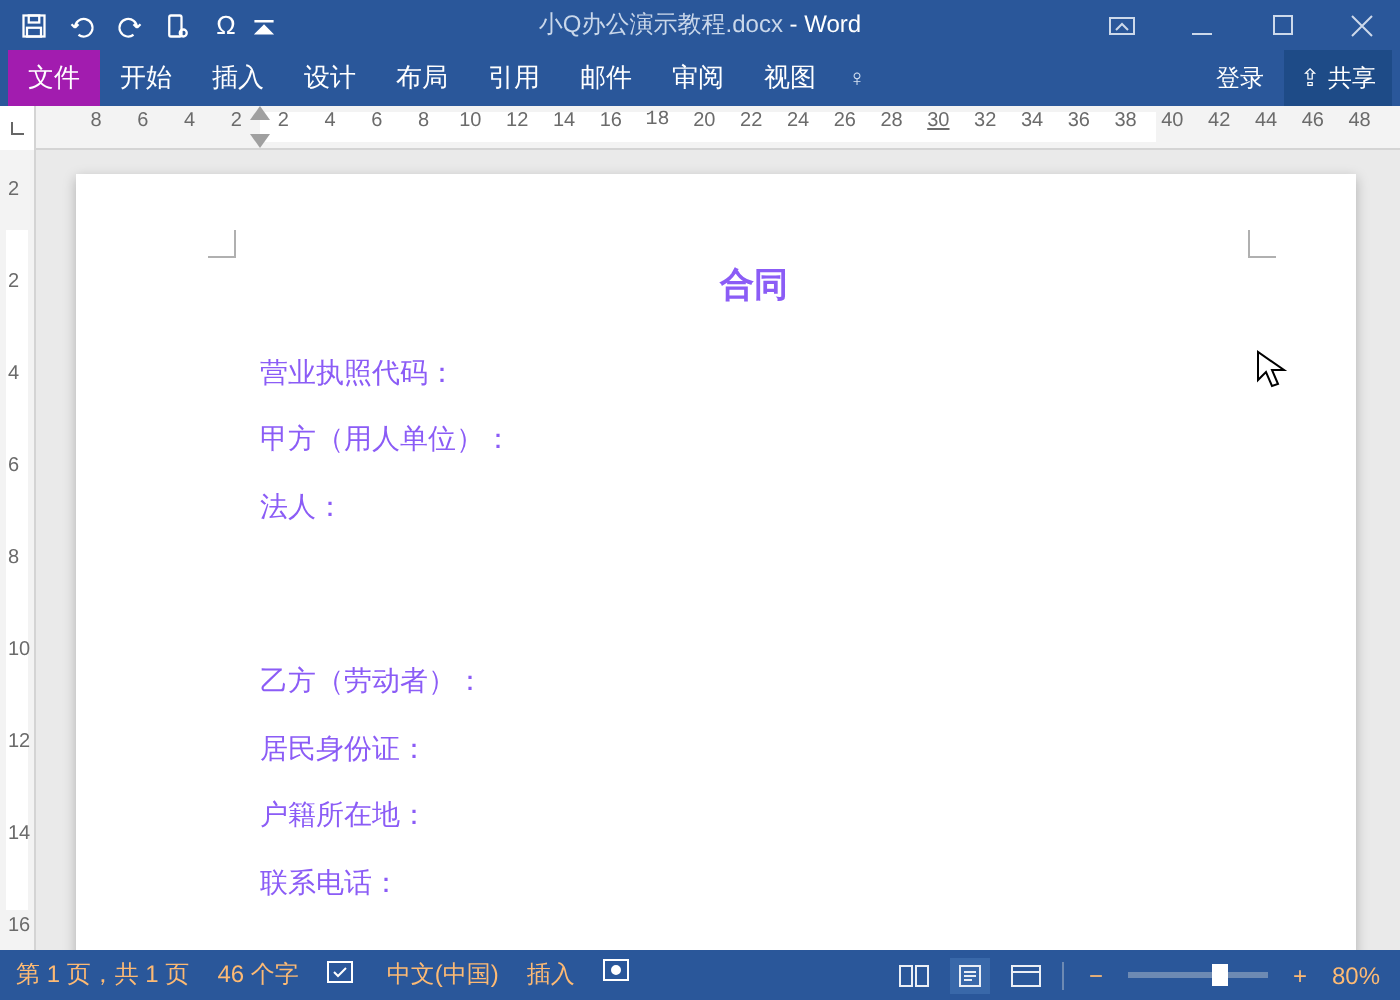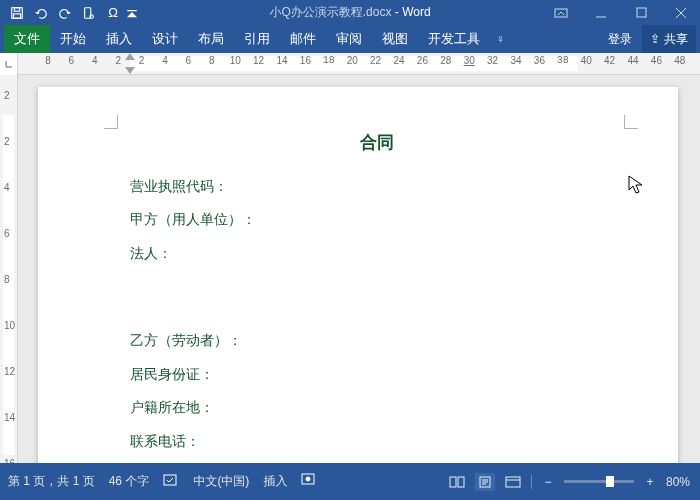--- a/index.html
+++ b/index.html
@@ -9,21 +9,21 @@
 .qat { display: flex; gap: 2px; padding-left: 6px; }
 .qat-btn { width: 22px; height: 22px; display: flex; align-items: center; justify-content: center; color: #fff; cursor: pointer; }
 .qat-btn svg { width: 14px; height: 14px; }
 .title-text { position: absolute; left: 50%; transform: translateX(-50%); color: #c9d7ea; font-size: 12px; white-space: nowrap; }
 .title-white { color: #fff; }
 .win-ctrl { position: absolute; right: 2px; display: flex; gap: 6px; }
 .win-ctrl .wc { width: 34px; height: 22px; display: flex; align-items: center; justify-content: center; color: #cdd9ea; cursor: pointer; }
 
 .ribbon-tabs { background: #2a579a; height: 28px; display: flex; align-items: center; color: #fff; padding: 0 4px; }
 .rtab { padding: 0 10px; height: 100%; display: flex; align-items: center; cursor: pointer; font-size: 13px; }
-.rtab.file { background: #15803d; }
+.rtab.file { background: #a21caf; }
 .tell { margin-left: 6px; display: flex; align-items: center; gap: 3px; color: #d6e2f2; cursor: text; }
 .rlogin { margin-left: auto; padding: 0 10px; cursor: pointer; }
 .rshare { background: #1e4b87; padding: 0 8px; height: 100%; display: flex; align-items: center; gap: 4px; cursor: pointer; }
 
 .ruler-area { background: #fff; position: relative; }
 .hr-row { height: 22px; display: flex; background: #f3f3f3; border-bottom: 1px solid #d4d4d4; }
 .tab-selector { width: 18px; height: 22px; border-right: 1px solid #d4d4d4; background: #fff; display:flex; align-items:center; justify-content:center; }
 .hruler { position: relative; flex: 1; background: #f3f3f3; overflow:hidden; }
 .hruler .active { position: absolute; top: 3px; bottom: 3px; background: #fff; }
 .hruler .tick { position: absolute; top: 2px; color: #6b6b6b; font-size: 10px; transform: translateX(-50%); }
@@ -33,28 +33,28 @@
 
 .workspace { display: flex; height: 400px; background: #eaeaea; }
 .vruler { width: 18px; background: #f3f3f3; border-right: 1px solid #d4d4d4; position: relative; }
 .vruler .active { position:absolute; left:3px; right:3px; background:#fff; }
 .vruler .vtick { position: absolute; left: 4px; color: #6b6b6b; font-size: 10px; transform: translateY(-50%); }
 .pagewrap { flex:1; position: relative; overflow: hidden; background:#eaeaea; }
 .page { position: absolute; left: 20px; top: 12px; width: 640px; height: 520px; background: #fff; box-shadow: 0 2px 6px rgba(0,0,0,.25); }
 .corner { position:absolute; width:14px; height:14px; }
 .corner.tl { top:42px; left:80px; border-left:1px solid #b0b0b0; border-top:1px solid #b0b0b0; transform: translate(-14px,-14px) scaleX(-1) scaleY(-1);}
 .corner.tr { top:42px; right:54px; border-right:1px solid #b0b0b0; border-top:1px solid #b0b0b0; transform: translate(14px,-14px) scaleX(-1) scaleY(-1);}
-.doc-body { position:absolute; left:92px; top:44px; right:54px; color:#14532d; font-size:14px; line-height:1.4; }
+.doc-body { position:absolute; left:92px; top:44px; right:54px; color:#8b5cf6; font-size:14px; line-height:1.4; }
 .doc-title { text-align:center; font-weight:bold; font-size:17px; margin-bottom:22px; }
 .doc-body p { margin-bottom:14px; }
 .doc-body .gap { margin-bottom:34px; }
 
 .cursor-arrow { position:absolute; pointer-events:none; }
 
-.statusbar { position:absolute; bottom:0; left:0; right:0; height:37px; background:#2a579a; color:#e5e5e5; display:flex; align-items:center; font-size:12px; }
+.statusbar { position:absolute; bottom:0; left:0; right:0; height:25px; background:#2a579a; color:#fdba74; display:flex; align-items:center; font-size:12px; }
 .sb-left { display:flex; gap:14px; padding-left:8px; }
 .sb-item { cursor:pointer; white-space:nowrap; }
 .sb-right { margin-left:auto; display:flex; align-items:center; gap:8px; padding-right:10px; }
 .view-btn { width:20px; height:18px; display:flex; align-items:center; justify-content:center; cursor:pointer; opacity:.9; }
 .view-btn.active { background:#3b6aab; }
 .slider { width:70px; height:3px; background:#6d8ab3; position:relative; }
 .slider .thumb { position:absolute; top:-4px; width:8px; height:11px; background:#fff; left:42px; }
 .sb-sep { width:1px; height:14px; background:#6d8ab3; }
 .zoom-btn { width:16px; text-align:center; cursor:pointer; }
 
@@ -128,21 +128,20 @@
 <div class="ribbon-tabs">
   <div class="rtab file">文件</div>
   <div class="rtab">开始</div>
   <div class="rtab">插入</div>
   <div class="rtab">设计</div>
   <div class="rtab">布局</div>
   <div class="rtab">引用</div>
   <div class="rtab">邮件</div>
   <div class="rtab">审阅</div>
   <div class="rtab">视图</div>
-  <div class="rtab">开发工具</div>
   <div class="tell">
       <span>♀</span>
     </div>
   <div class="rlogin">登录</div>
   <div class="rshare">
       <span>⇪</span>
       <span>共享</span>
     </div>
 </div>
 
@@ -172,21 +171,21 @@
         <div class="tick" style="left: 310.8px; font-family: Liberation Mono, monospace;">18</div>
         <div class="tick" style="left: 334.2px;">20</div>
         <div class="tick" style="left: 357.6px;">22</div>
         <div class="tick" style="left: 381px;">24</div>
         <div class="tick" style="left: 404.4px;">26</div>
         <div class="tick" style="left: 427.8px;">28</div>
         <div class="tick" style="left: 451.2px; text-decoration: underline;">30</div>
         <div class="tick" style="left: 474.6px;">32</div>
         <div class="tick" style="left: 498px;">34</div>
         <div class="tick" style="left: 521.4px;">36</div>
-        <div class="tick" style="left: 544.8px; font-family: Liberation Mono, monospace;">38</div>
+        <div class="tick" style="left: 544.8px;">38</div>
         <div class="tick" style="left: 568.2px;">40</div>
         <div class="tick" style="left: 591.6px;">42</div>
         <div class="tick" style="left: 615px;">44</div>
         <div class="tick" style="left: 638.4px;">46</div>
         <div class="tick" style="left: 661.8px;">48</div>
       </div>
   </div>
 </div>
 
 <div class="workspace">

